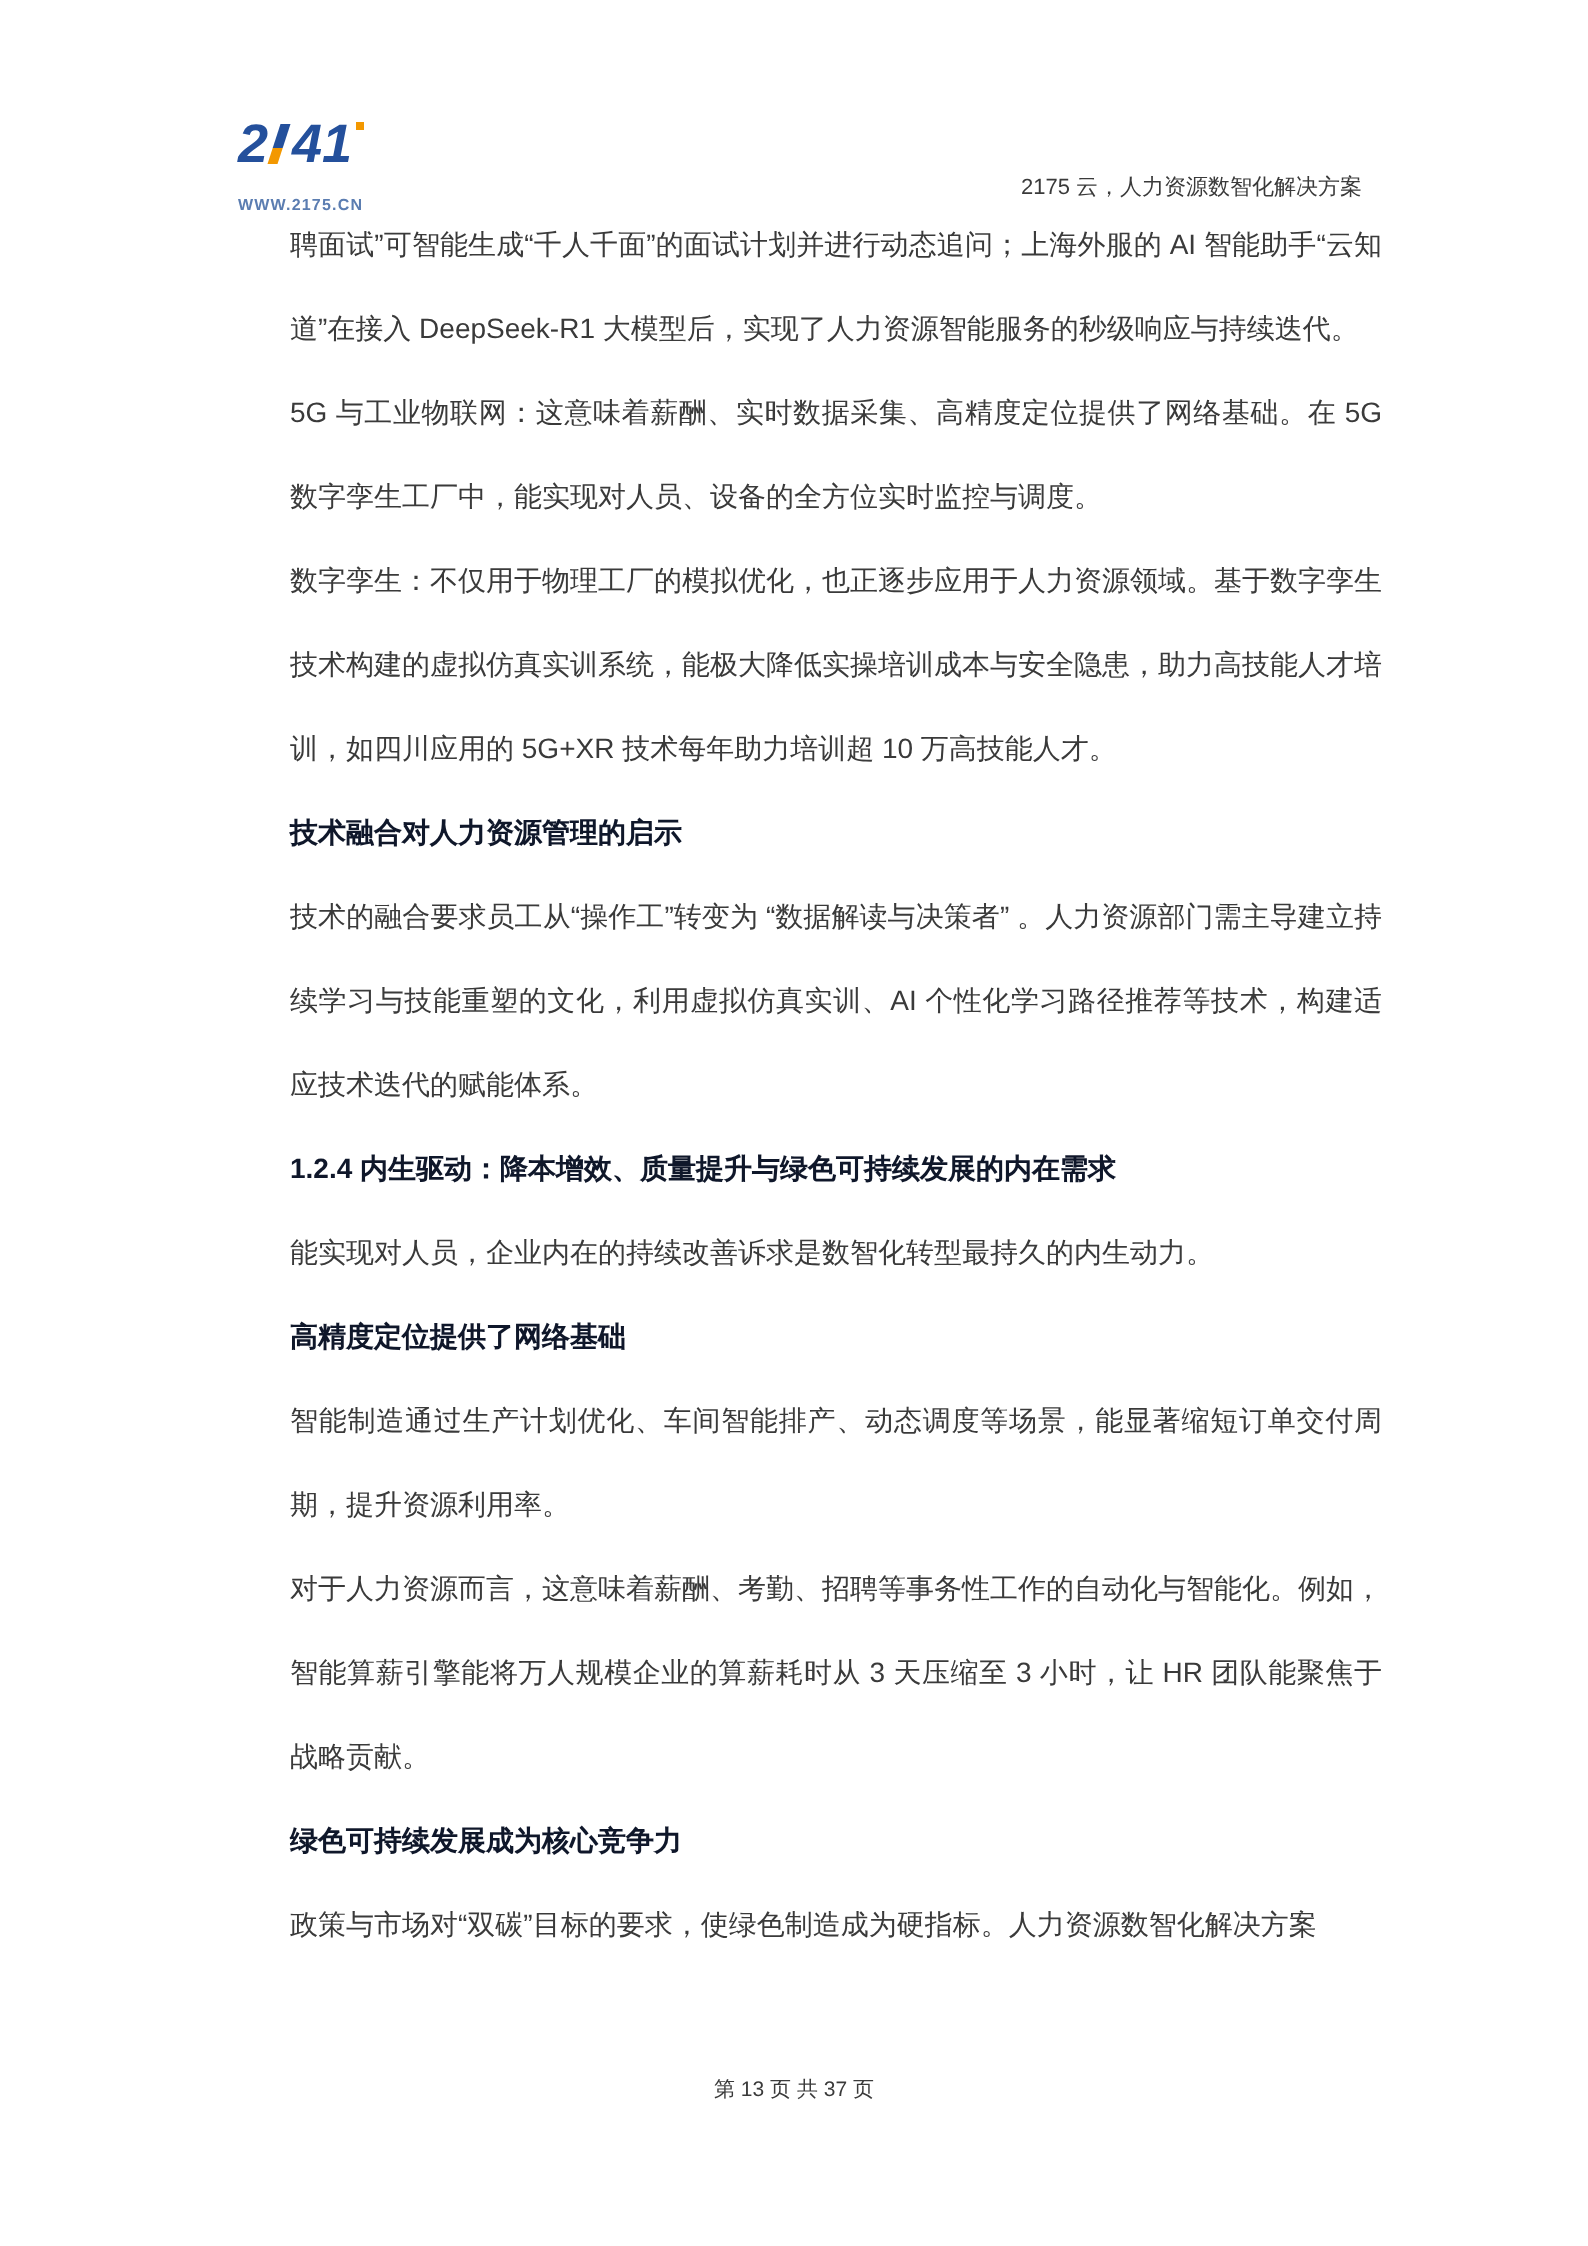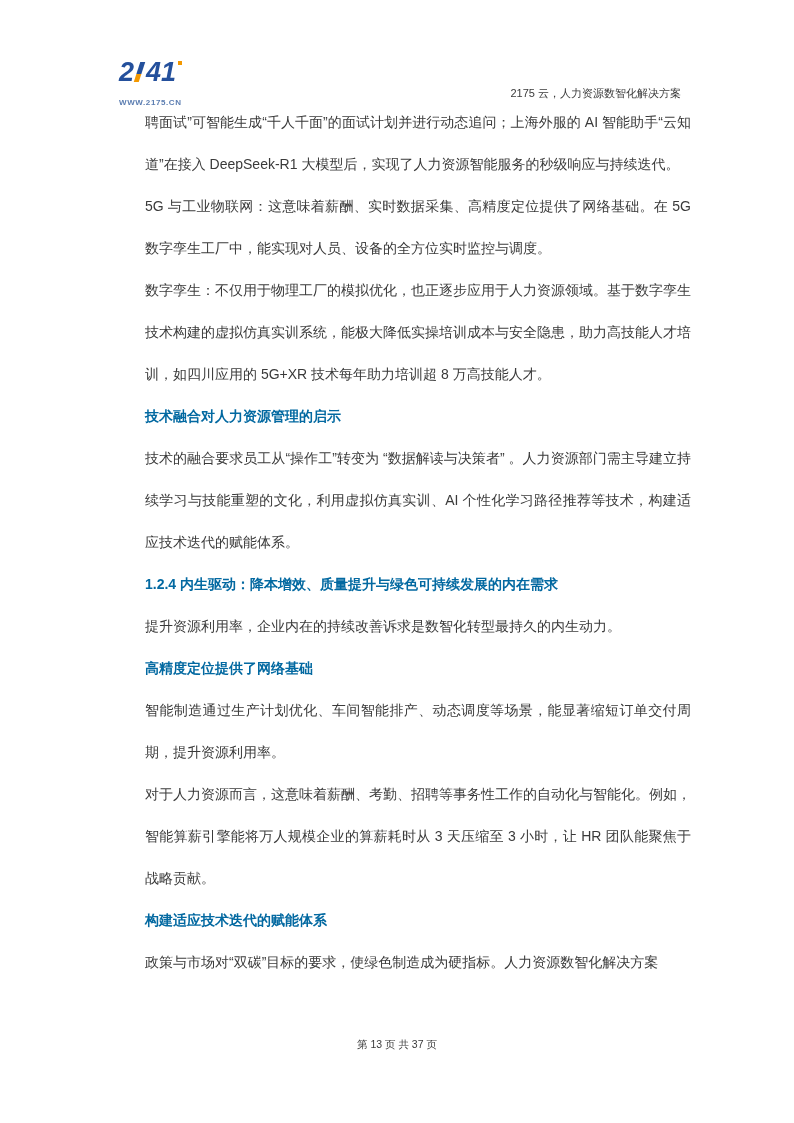--- a/index.html
+++ b/index.html
@@ -56,21 +56,21 @@
     margin:0;
     line-height:42px;
     text-align:justify;
     text-justify:inter-ideograph;
   }
   .h {
     margin:0;
     line-height:42px;
     font-size:14px;
     font-weight:bold;
-    color:#0369a1;
+    color:#0f172a;
     text-align:left;
   }
 
   
   .footer {
     position:absolute; top:1038px; left:0;
     width:100%;
     text-align:center;
     font-size:10.5px; color:#3a3a3a;
   }
@@ -87,27 +87,27 @@
       <span>41</span>
       <span class="logo-tm"></span>
     </div>
     <div class="logo-url">www.2175.cn</div>
   </div>
   <div class="doc-title">2175 云，人力资源数智化解决方案</div>
 
   <div class="content">
     <p class="para">聘面试”可智能生成“千人千面”的面试计划并进行动态追问；上海外服的 AI 智能助手“云知道”在接入 DeepSeek-R1 大模型后，实现了人力资源智能服务的秒级响应与持续迭代。</p>
     <p class="para">5G 与工业物联网：这意味着薪酬、实时数据采集、高精度定位提供了网络基础。在 5G 数字孪生工厂中，能实现对人员、设备的全方位实时监控与调度。</p>
-    <p class="para">数字孪生：不仅用于物理工厂的模拟优化，也正逐步应用于人力资源领域。基于数字孪生技术构建的虚拟仿真实训系统，能极大降低实操培训成本与安全隐患，助力高技能人才培训，如四川应用的 5G+XR 技术每年助力培训超 8 万高技能人才。</p>
+    <p class="para">数字孪生：不仅用于物理工厂的模拟优化，也正逐步应用于人力资源领域。基于数字孪生技术构建的虚拟仿真实训系统，能极大降低实操培训成本与安全隐患，助力高技能人才培训，如四川应用的 5G+XR 技术每年助力培训超 10 万高技能人才。</p>
     <h3 class="h">技术融合对人力资源管理的启示</h3>
     <p class="para">技术的融合要求员工从“操作工”转变为 “数据解读与决策者” 。人力资源部门需主导建立持续学习与技能重塑的文化，利用虚拟仿真实训、AI 个性化学习路径推荐等技术，构建适应技术迭代的赋能体系。</p>
     <h2 class="h">1.2.4 内生驱动：降本增效、质量提升与绿色可持续发展的内在需求</h2>
-    <p class="para">提升资源利用率，企业内在的持续改善诉求是数智化转型最持久的内生动力。</p>
+    <p class="para">能实现对人员，企业内在的持续改善诉求是数智化转型最持久的内生动力。</p>
     <h3 class="h">高精度定位提供了网络基础</h3>
     <p class="para">智能制造通过生产计划优化、车间智能排产、动态调度等场景，能显著缩短订单交付周期，提升资源利用率。</p>
     <p class="para">对于人力资源而言，这意味着薪酬、考勤、招聘等事务性工作的自动化与智能化。例如，智能算薪引擎能将万人规模企业的算薪耗时从 3 天压缩至 3 小时，让 HR 团队能聚焦于战略贡献。</p>
-    <h3 class="h">构建适应技术迭代的赋能体系</h3>
+    <h3 class="h">绿色可持续发展成为核心竞争力</h3>
     <p class="para">政策与市场对“双碳”目标的要求，使绿色制造成为硬指标。人力资源数智化解决方案</p>
   </div>
 
   <div class="footer">第 13 页 共 37 页</div>
 
 </div>
 
 </body></html>

